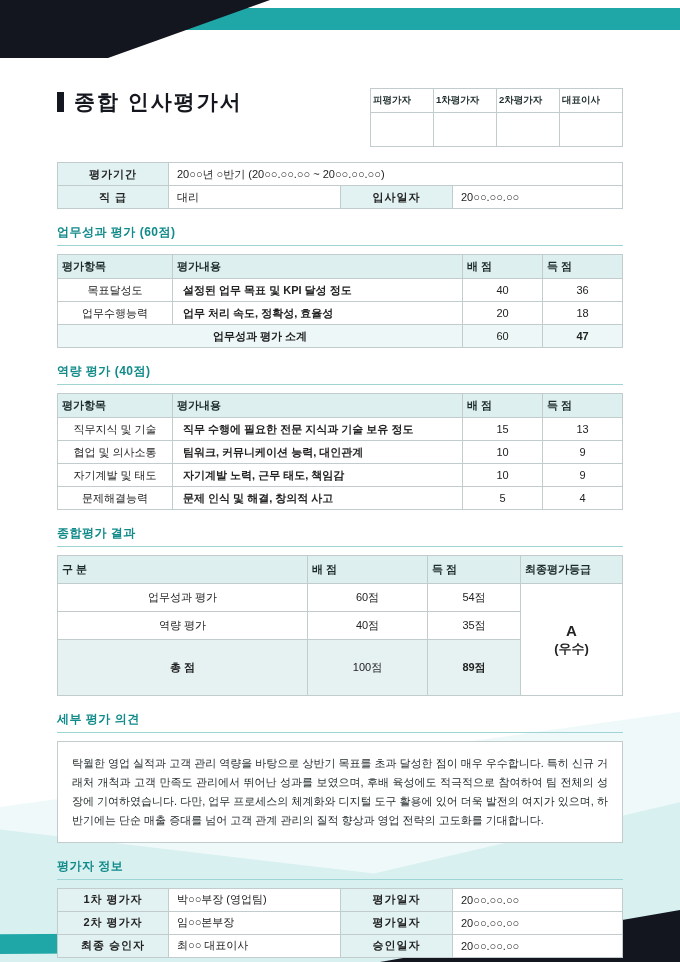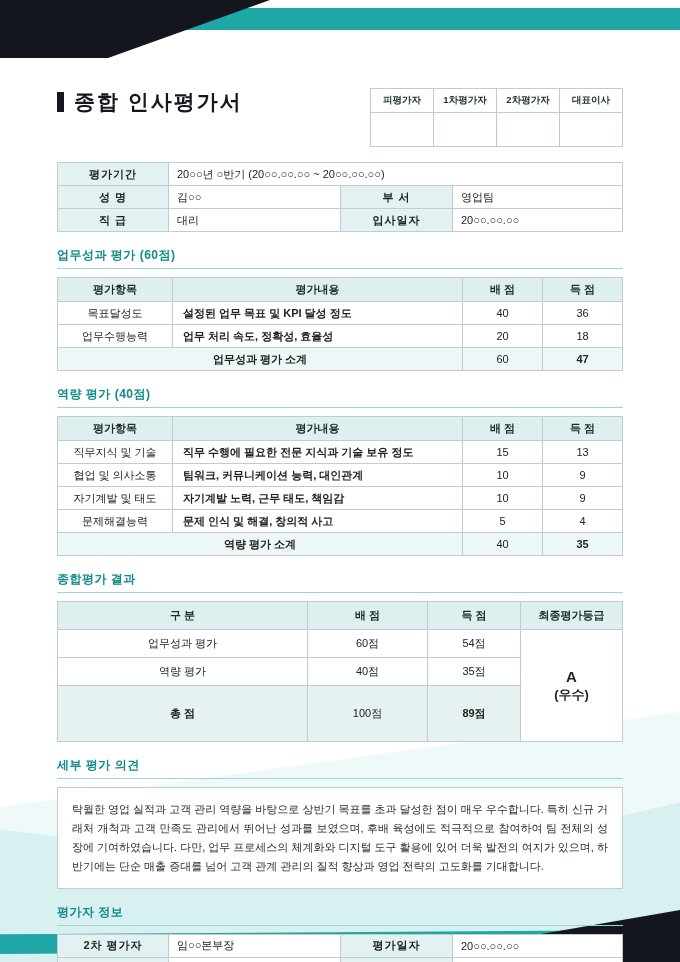--- a/index.html
+++ b/index.html
@@ -24,21 +24,21 @@
   
   .content { position:relative; z-index:3; padding:88px 57px 0 57px; }
 
   .title-row { display:flex; justify-content:space-between; align-items:flex-start; }
   .doc-title { display:flex; align-items:center; font-size:21px; font-weight:700;
                letter-spacing:2px; color:#15171f; }
   .title-bar { display:inline-block; width:7px; height:20px; background:#15171f; margin-right:10px; }
 
   table { border-collapse:collapse; table-layout:fixed; background:#fff; }
   th,td { border:1px solid #c3cccc; font-size:11px; }
-  th { background:#ddefef; font-weight:700; color:#1d2b2b; padding:4px 4px; text-align:center; }
+  th { background:#ddefef; font-weight:700; color:#1d2b2b; padding:4px 4px; text-align:left; }
 
   .sign-table { width:252px; }
   .sign-table th { font-size:9.5px; padding:5px 2px; background:#fff; font-weight:700; }
   .sign-table td { height:34px; background:#fff; }
 
   .section { margin-top:15px; }
   .section-title { font-size:12px; font-weight:700; color:#118a8a; padding-bottom:4px;
                    border-bottom:1px solid #9fd4d4; margin-bottom:8px; letter-spacing:0.5px; }
 
   .w100 { width:100%; }
@@ -108,26 +108,20 @@
             <col style="width:172px">
             <col style="width:112px">
             <col style="width:170px">
           </colgroup>
         <tbody>
             <tr>
           <td class="lbl">평가기간</td>
           <td colspan="3">20○○년 ○반기 (20○○.○○.○○ ~ 20○○.○○.○○)</td>
         </tr>
         <tr>
-          <td class="lbl">성 명</td>
-          <td>김○○</td>
-          <td class="lbl">부 서</td>
-          <td>영업팀</td>
-        </tr>
-        <tr>
           <td class="lbl">직 급</td>
           <td>대리</td>
           <td class="lbl">입사일자</td>
           <td>20○○.○○.○○</td>
         </tr>
       </tbody>
         </table>
     </div>
 
     <div class="section">
@@ -199,25 +193,20 @@
           <td class="c">자기계발 및 태도</td>
           <td class="desc">자기계발 노력, 근무 태도, 책임감</td>
           <td class="c">10</td>
           <td class="c">9</td>
         </tr>
         <tr>
           <td class="c">문제해결능력</td>
           <td class="desc">문제 인식 및 해결, 창의적 사고</td>
           <td class="c">5</td>
           <td class="c">4</td>
-        </tr>
-        <tr class="subtotal">
-          <td colspan="2" class="c">역량 평가 소계</td>
-          <td class="c max">40</td>
-          <td class="c">35</td>
         </tr>
       </tbody>
         </table>
     </div>
 
     <div class="section">
       <div class="section-title">종합평가 결과</div>
       <table class="w100">
         <colgroup>
             <col style="width:250px">
@@ -263,20 +252,26 @@
     <div class="section">
       <div class="section-title">평가자 정보</div>
       <table class="w100">
         <colgroup>
             <col style="width:111px">
             <col style="width:172px">
             <col style="width:112px">
             <col style="width:170px">
           </colgroup>
         <tbody>
+            <tr>
+          <td class="lbl">1차 평가자</td>
+          <td>박○○부장 (영업팀)</td>
+          <td class="lbl">평가일자</td>
+          <td>20○○.○○.○○</td>
+        </tr>
         <tr>
           <td class="lbl">2차 평가자</td>
           <td>임○○본부장</td>
           <td class="lbl">평가일자</td>
           <td>20○○.○○.○○</td>
         </tr>
         <tr>
           <td class="lbl">최종 승인자</td>
           <td>최○○ 대표이사</td>
           <td class="lbl">승인일자</td>

